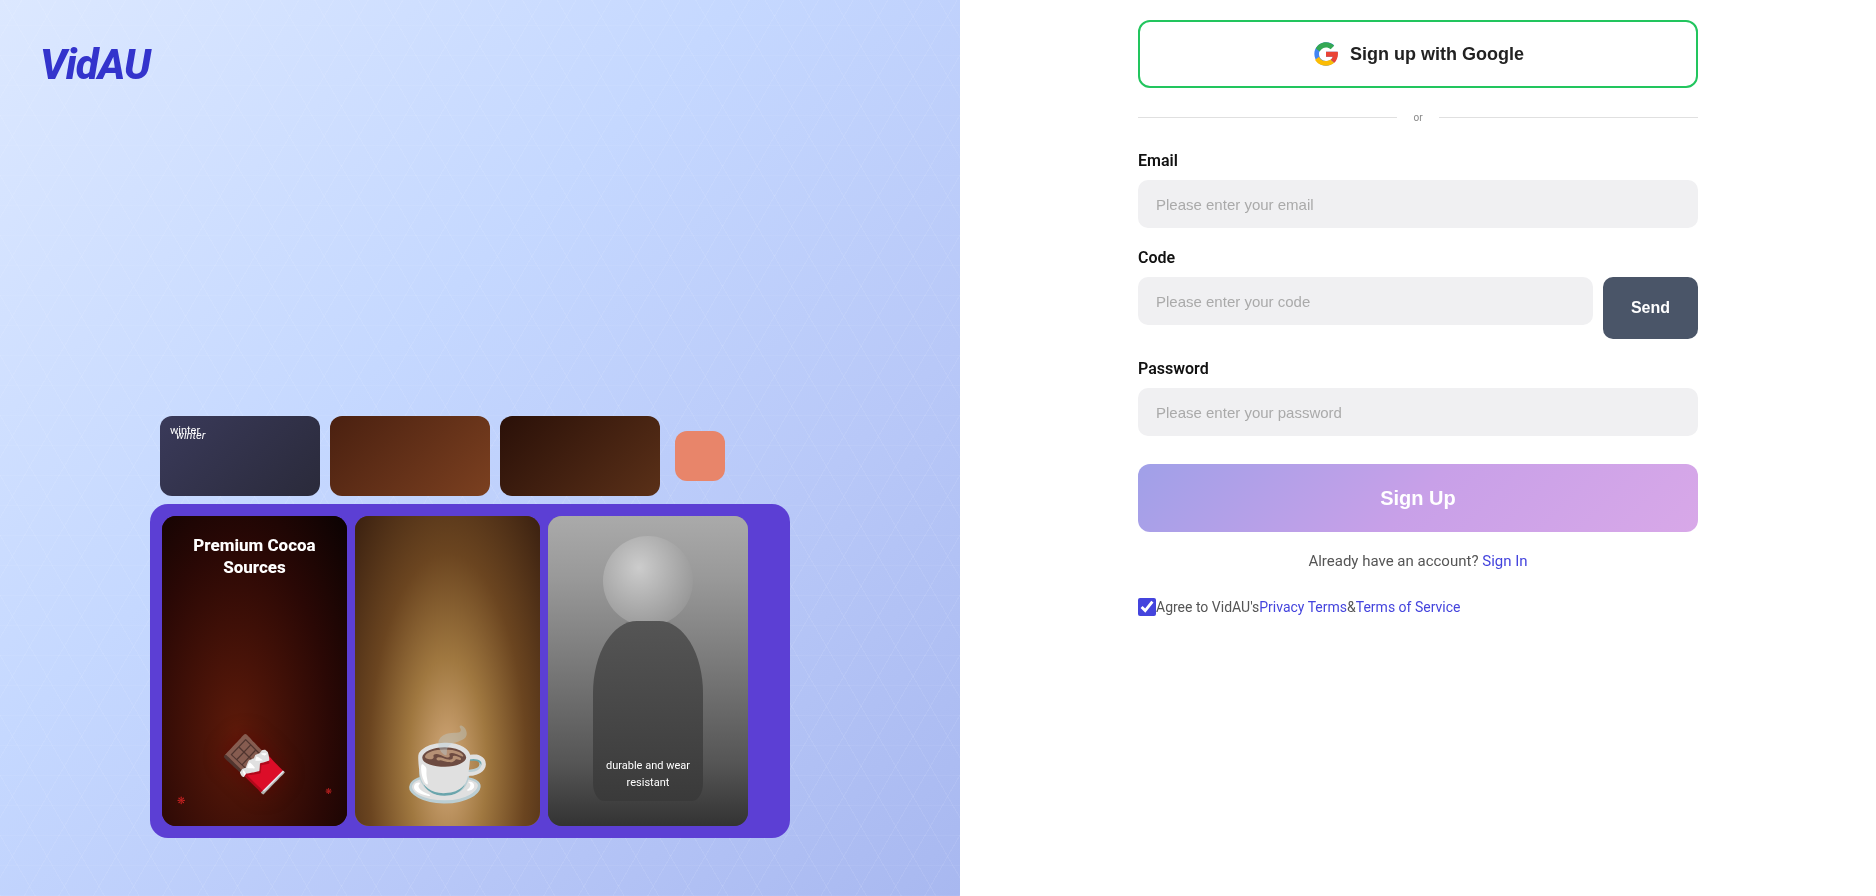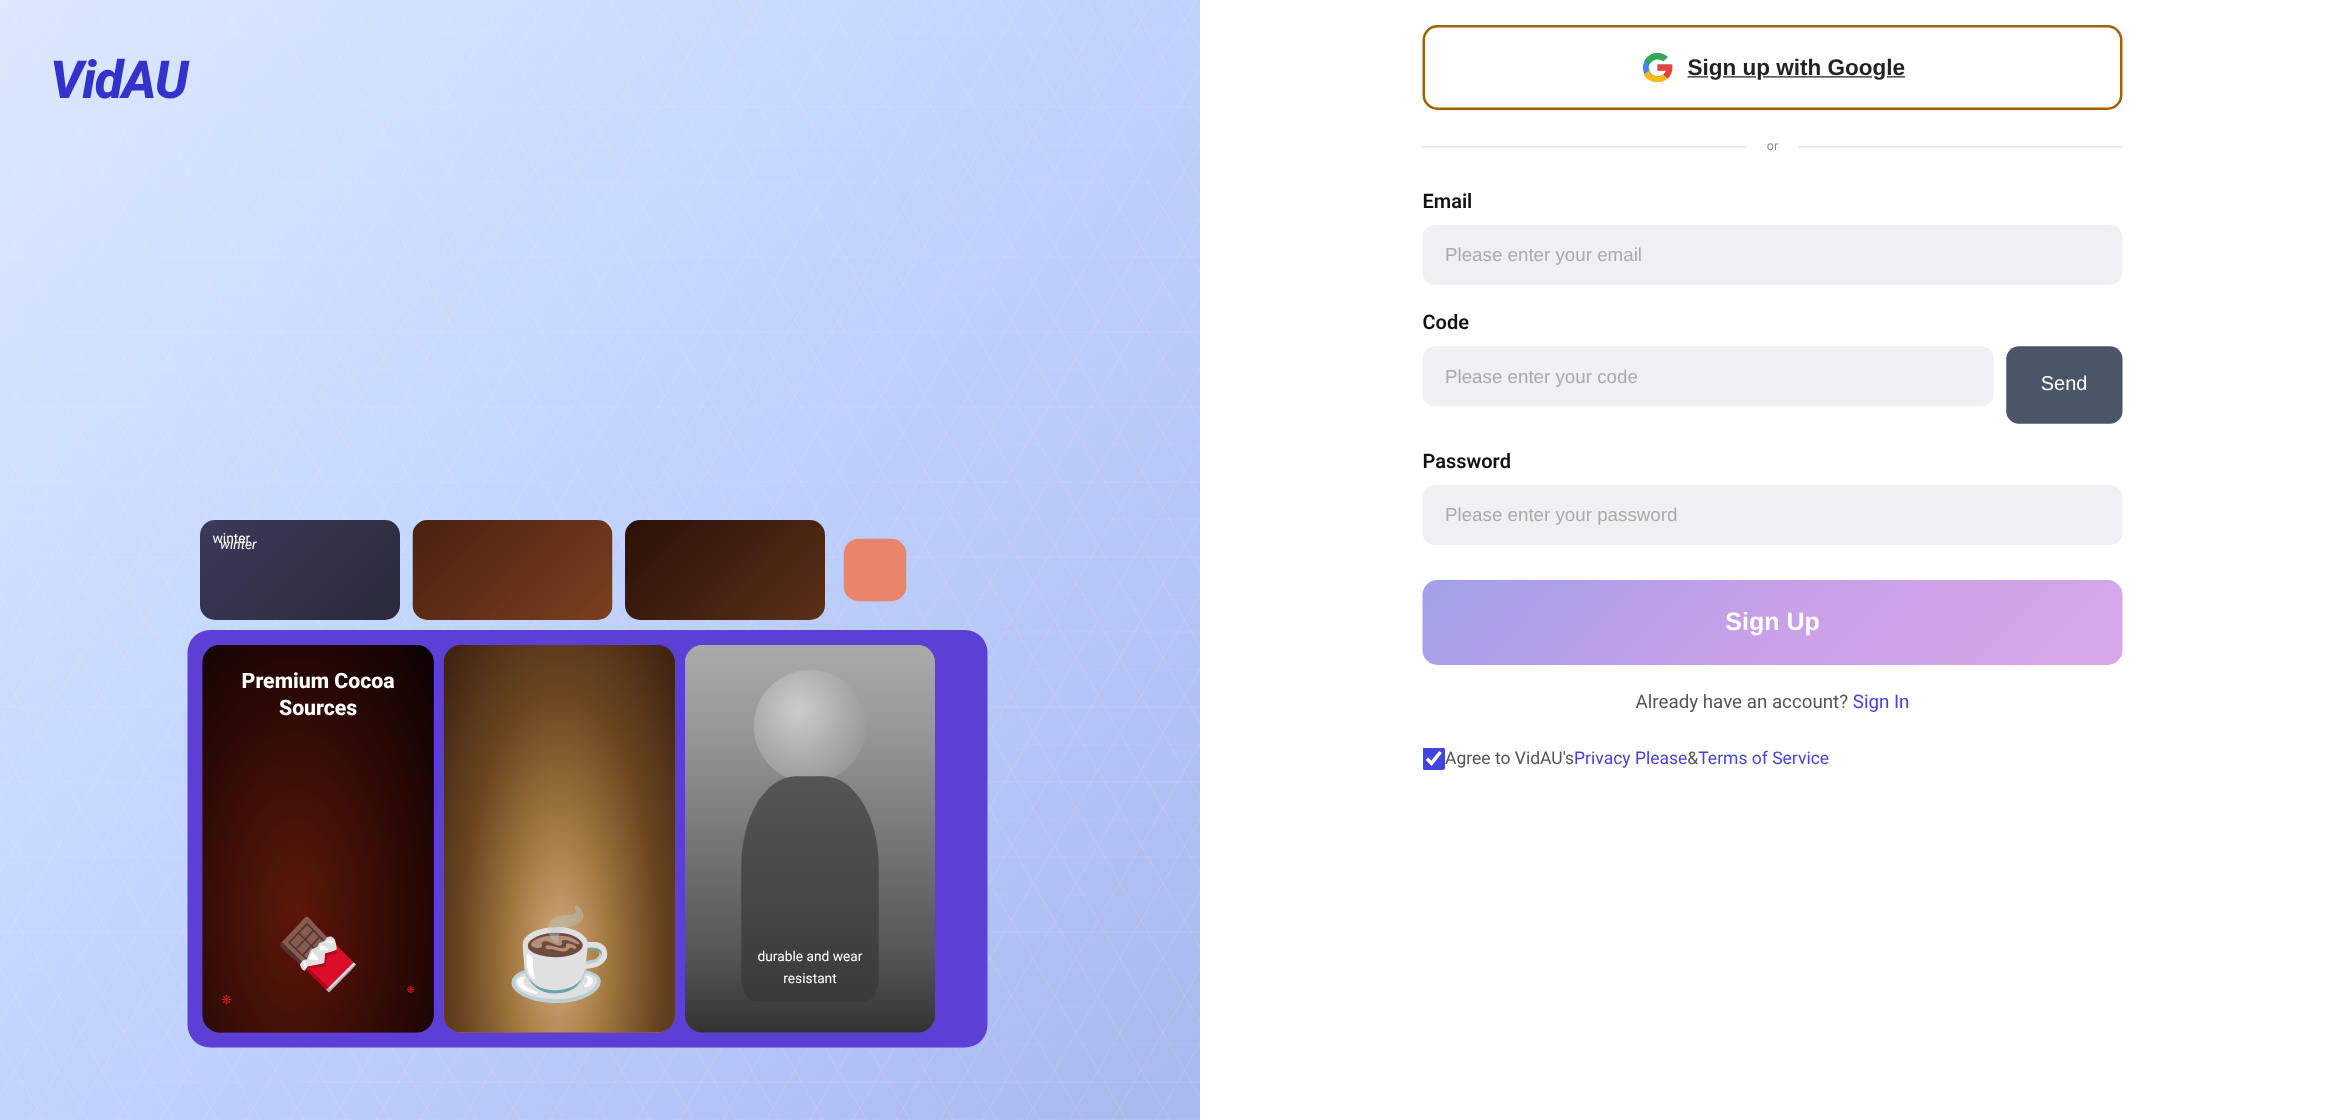--- a/index.html
+++ b/index.html
@@ -173,29 +173,28 @@
     }
 
     
     .google-btn {
       display: flex;
       align-items: center;
       justify-content: center;
       gap: 10px;
       width: 100%;
       height: 68px;
-      border: 2px solid #a16207;
+      border: 2px solid #22c55e;
       border-radius: 12px;
       background: white;
       cursor: pointer;
       font-size: 18px;
       font-weight: 600;
       color: #222;
       margin-bottom: 24px;
-      text-decoration: underline;
     }
 
     .google-icon {
       width: 28px;
       height: 28px;
     }
 
     
     .divider {
       display: flex;
@@ -254,21 +253,21 @@
     }
 
     .send-btn {
       height: 62px;
       padding: 0 28px;
       background: #4a5568;
       color: white;
       border: none;
       border-radius: 10px;
       font-size: 16px;
-      font-weight: 400;
+      font-weight: 700;
       cursor: pointer;
       white-space: nowrap;
     }
 
     
     .signup-btn {
       width: 100%;
       height: 68px;
       background: linear-gradient(135deg, #a0a0e8 0%, #c8a0e8 50%, #d8a8e8 100%);
       border: none;
@@ -439,19 +438,19 @@
     <button class="signup-btn">Sign Up</button>
 
     <div class="signin-row">
       <span>Already have an account?</span>
       <a class="signin-link" href="#">Sign In</a>
     </div>
 
     <div class="terms-row">
       <input type="checkbox" class="terms-checkbox" checked="" style="">
       <span>Agree to VidAU's</span>
-      <a class="terms-link" href="#">Privacy Please</a>
+      <a class="terms-link" href="#">Privacy Terms</a>
       <span>&amp;</span>
       <a class="terms-link" href="#">Terms of Service</a>
     </div>
 
   </div>
 </div>
 
 </body></html>

